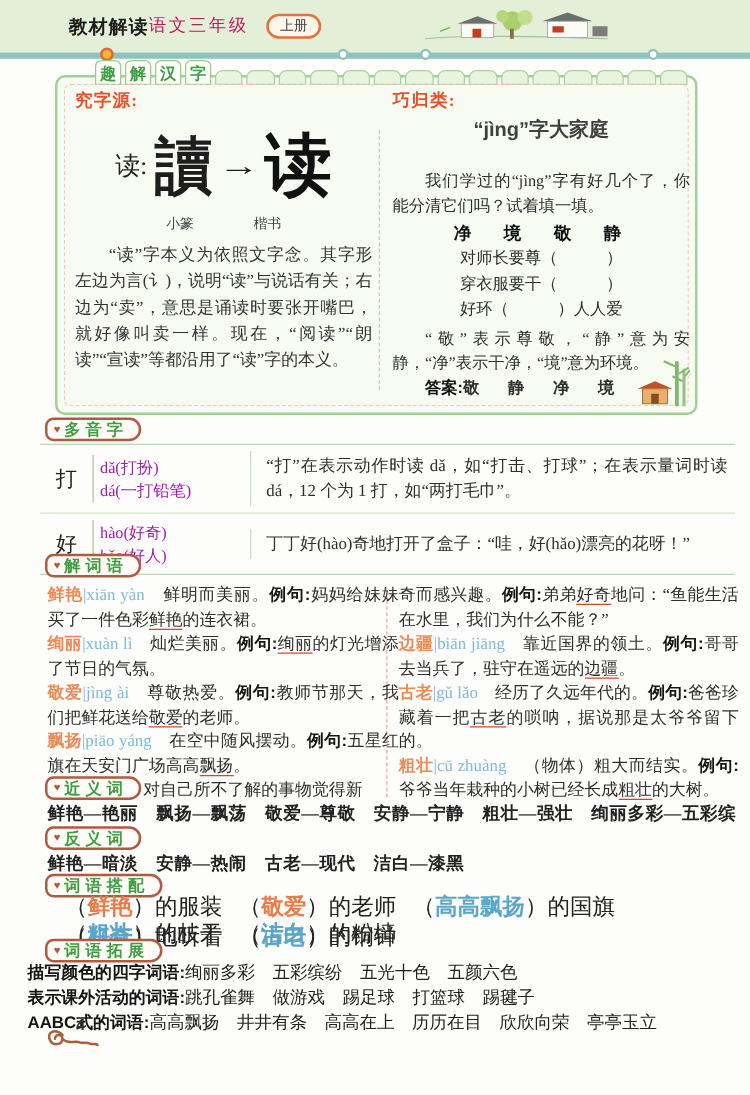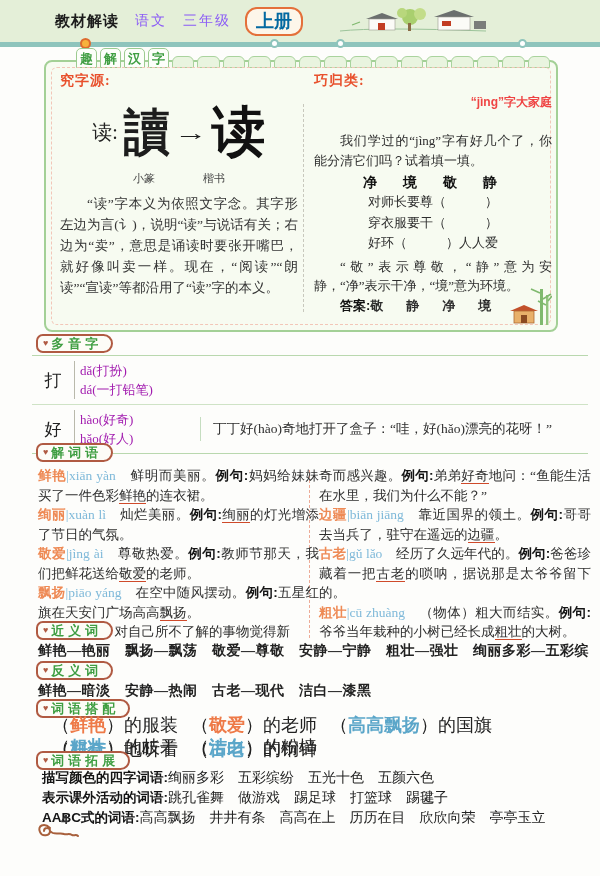--- a/index.html
+++ b/index.html
@@ -6,23 +6,23 @@
   html,body { background:#ffffff; }
   .page {
     position:relative; width:600px; height:876px; margin:0 auto;
     background:#fdfdfb; overflow:hidden;
     font-family:"Liberation Serif", serif; color:#2e2e2e;
   }
   
   .header-band { position:absolute; left:0; top:0; width:600px; height:42px;
     background:#e4efd8; display:flex; align-items:center; }
   .brand { margin-left:55px; font-family:"Liberation Sans",sans-serif; font-weight:bold; font-size:15px; color:#1c1c1c; letter-spacing:1px;}
-  .subject, .grade { margin-left:16px; font-family:"Liberation Sans",sans-serif; font-size:14px; color:#8b5cf6; letter-spacing:2px;}
-  .volume-pill { margin-left:14px; font-family:"Liberation Sans",sans-serif; font-weight:bold; font-size:18px;
-    color:#0369a1; border:2px solid #e4703a; border-radius:12px; padding:0 9px 1px; background:#fdf6ea;}
+  .subject, .grade { font-family:"Liberation Sans",sans-serif; font-size:14px; color:#be185d; letter-spacing:2px;}
+  .volume-pill { margin-left:14px; font-family:"Liberation Sans",sans-serif; font-weight:normal; font-size:11px;
+    color:#404040; border:2px solid #e4703a; border-radius:12px; padding:0 9px 1px; background:#fdf6ea;}
   .village { position:absolute; left:338px; top:5px; }
   .teal-band { position:absolute; left:0; top:42px; width:600px; height:5px; background:#8ec4bc; }
   .band-dot { position:absolute; border-radius:50%; background:#fff; }
   .dot-orange { left:80px; top:38px; width:11px; height:11px; background:#f7b23d; border:2px solid #dd6b2f;}
   .dot-w1 { left:270px; top:39px; width:9px; height:9px; border:2px solid #8ec4bc;}
   .dot-w2 { left:336px; top:39px; width:9px; height:9px; border:2px solid #8ec4bc;}
   .dot-w3 { left:518px; top:39px; width:9px; height:9px; border:2px solid #8ec4bc;}
   
   .fun-box { position:absolute; left:44px; top:60px; width:514px; height:272px;
     background:#f7fbf1; border:2px solid #a3d096; border-radius:8px; }
@@ -36,21 +36,21 @@
   .col-right { position:absolute; left:268px; top:10px; width:238px; }
   .red-label { color:#e8512d; font-size:14px; font-weight:bold; letter-spacing:1px; }
   .char-row { display:flex; align-items:center; justify-content:center; gap:6px; margin-top:6px; }
   .char-intro { font-size:20px; color:#222; }
   .seal-char { font-size:46px; font-weight:bold; color:#1d1d1d; transform:scaleY(1.08); }
   .arrow { font-size:22px; color:#1d1d1d; transform:scaleX(1.5); margin:0 4px;}
   .kai-char { font-size:54px; font-weight:bold; color:#111; }
   .script-labels { text-align:center; font-size:11px; color:#444; margin-top:2px; }
   .script-labels .sl1 { margin-right:48px; }
   .zy-body { margin-top:7px; font-size:13.5px; line-height:21px; text-indent:2em; text-align:justify; color:#343434;}
-  .gl-title { text-align:right; font-family:"Liberation Sans",sans-serif; font-weight:bold; font-size:12px; margin-top:4px; color:#ef4444;}
+  .gl-title { text-align:center; font-family:"Liberation Sans",sans-serif; font-weight:bold; font-size:16px; margin-top:4px; color:#404040;}
   .gl-intro { margin-top:20px; font-size:13px; line-height:20px; text-indent:2em; text-align:justify; }
   .gl-options { text-align:center; font-weight:bold; font-size:14px; letter-spacing:6px; margin-top:3px; color:#111;}
   .gl-fill { text-align:center; font-size:13px; line-height:20.5px; }
   .gl-note { margin-top:3px; font-size:13px; line-height:19px; text-indent:2em; text-align:justify; }
   .gl-answer { margin-top:2px; margin-left:2em; font-size:13px; }
   .gl-answer b { font-family:"Liberation Sans",sans-serif; color:#111; }
   .gl-answer .ans { font-weight:bold; letter-spacing:5px; }
   .bamboo { position:absolute; right:4px; bottom:3px; }
   
   .badge { position:absolute; left:36px; height:19px; display:inline-flex; align-items:center;
@@ -76,21 +76,21 @@
   .py { color:#7fb9d9; }
   .exl, .lead { font-family:"Liberation Sans",sans-serif; font-weight:bold; color:#151515; }
   .ul { border-bottom:1.5px solid #cf4a2a; }
   
   .pairs-line { position:absolute; left:38px; width:556px; font-size:14px; font-weight:bold; color:#222; letter-spacing:0.5px;}
   .match-line { position:absolute; left:52px; width:556px; font-size:18px; color:#222; }
   .pair-item { margin-right:13px; white-space:nowrap; }
   .cw { font-weight:bold; }
   .cw.o { color:#ee7a48; }
   .cw.b { color:#5ba6c9; }
-  .expand-line { position:absolute; left:42px; width:556px; font-size:14px; color:#222; }
+  .expand-line { position:absolute; left:22px; width:556px; font-size:14px; color:#222; }
   .expand-line .lead { font-size:13.5px; }
   
   .pagenum { position:absolute; left:61px; top:812px; font-family:"Liberation Sans",sans-serif; font-weight:bold; font-size:13px; color:#333;}
   .swirl { position:absolute; left:36px; top:822px; }
 </style>
 </head>
 <body>
 
 <div class="page">
 
@@ -188,20 +188,21 @@
     <span class="heart">♥</span>
       <span class="btxt">多音字</span>
   </div>
   <div class="poly-table">
     <div class="poly-row">
       <div class="poly-char">打</div>
       <div class="poly-prons">
         <div>dǎ(打扮)</div>
         <div>dá(一打铅笔)</div>
       </div>
+      <div class="poly-text">“打”在表示动作时读 dǎ，如“打击、打球”；在表示量词时读 dá，12 个为 1 打，如“两打毛巾”。</div>
     </div>
     <div class="poly-row">
       <div class="poly-char">好</div>
       <div class="poly-prons">
         <div>hào(好奇)</div>
         <div>hǎo(好人)</div>
       </div>
       <div class="poly-text">丁丁好(hào)奇地打开了盒子：“哇，好(hǎo)漂亮的花呀！”</div>
     </div>
   </div>

